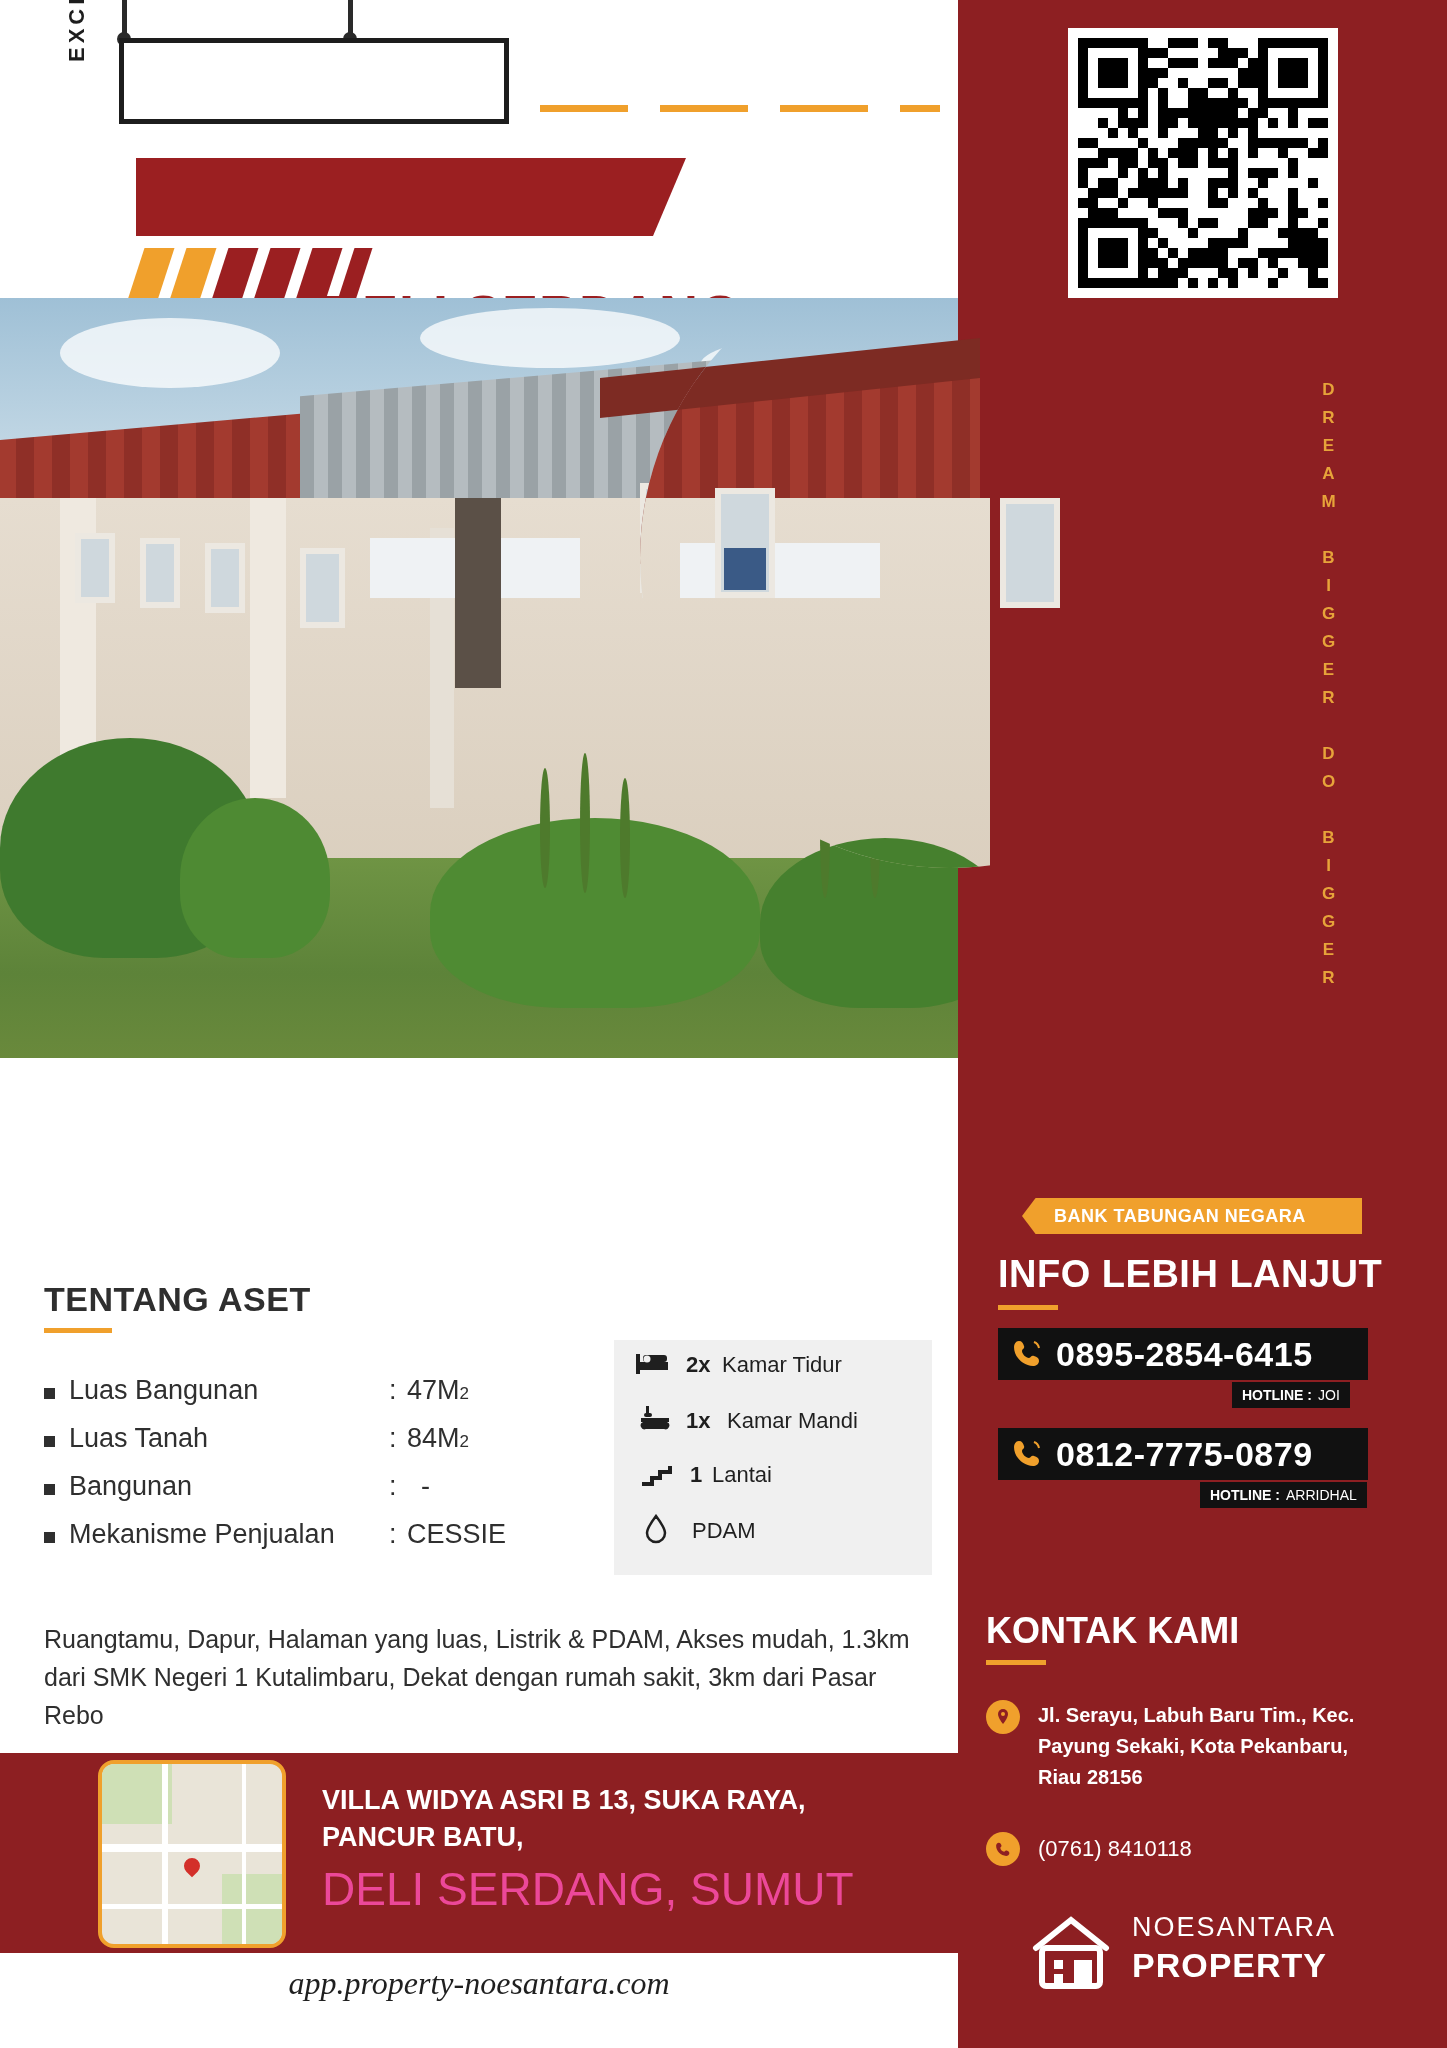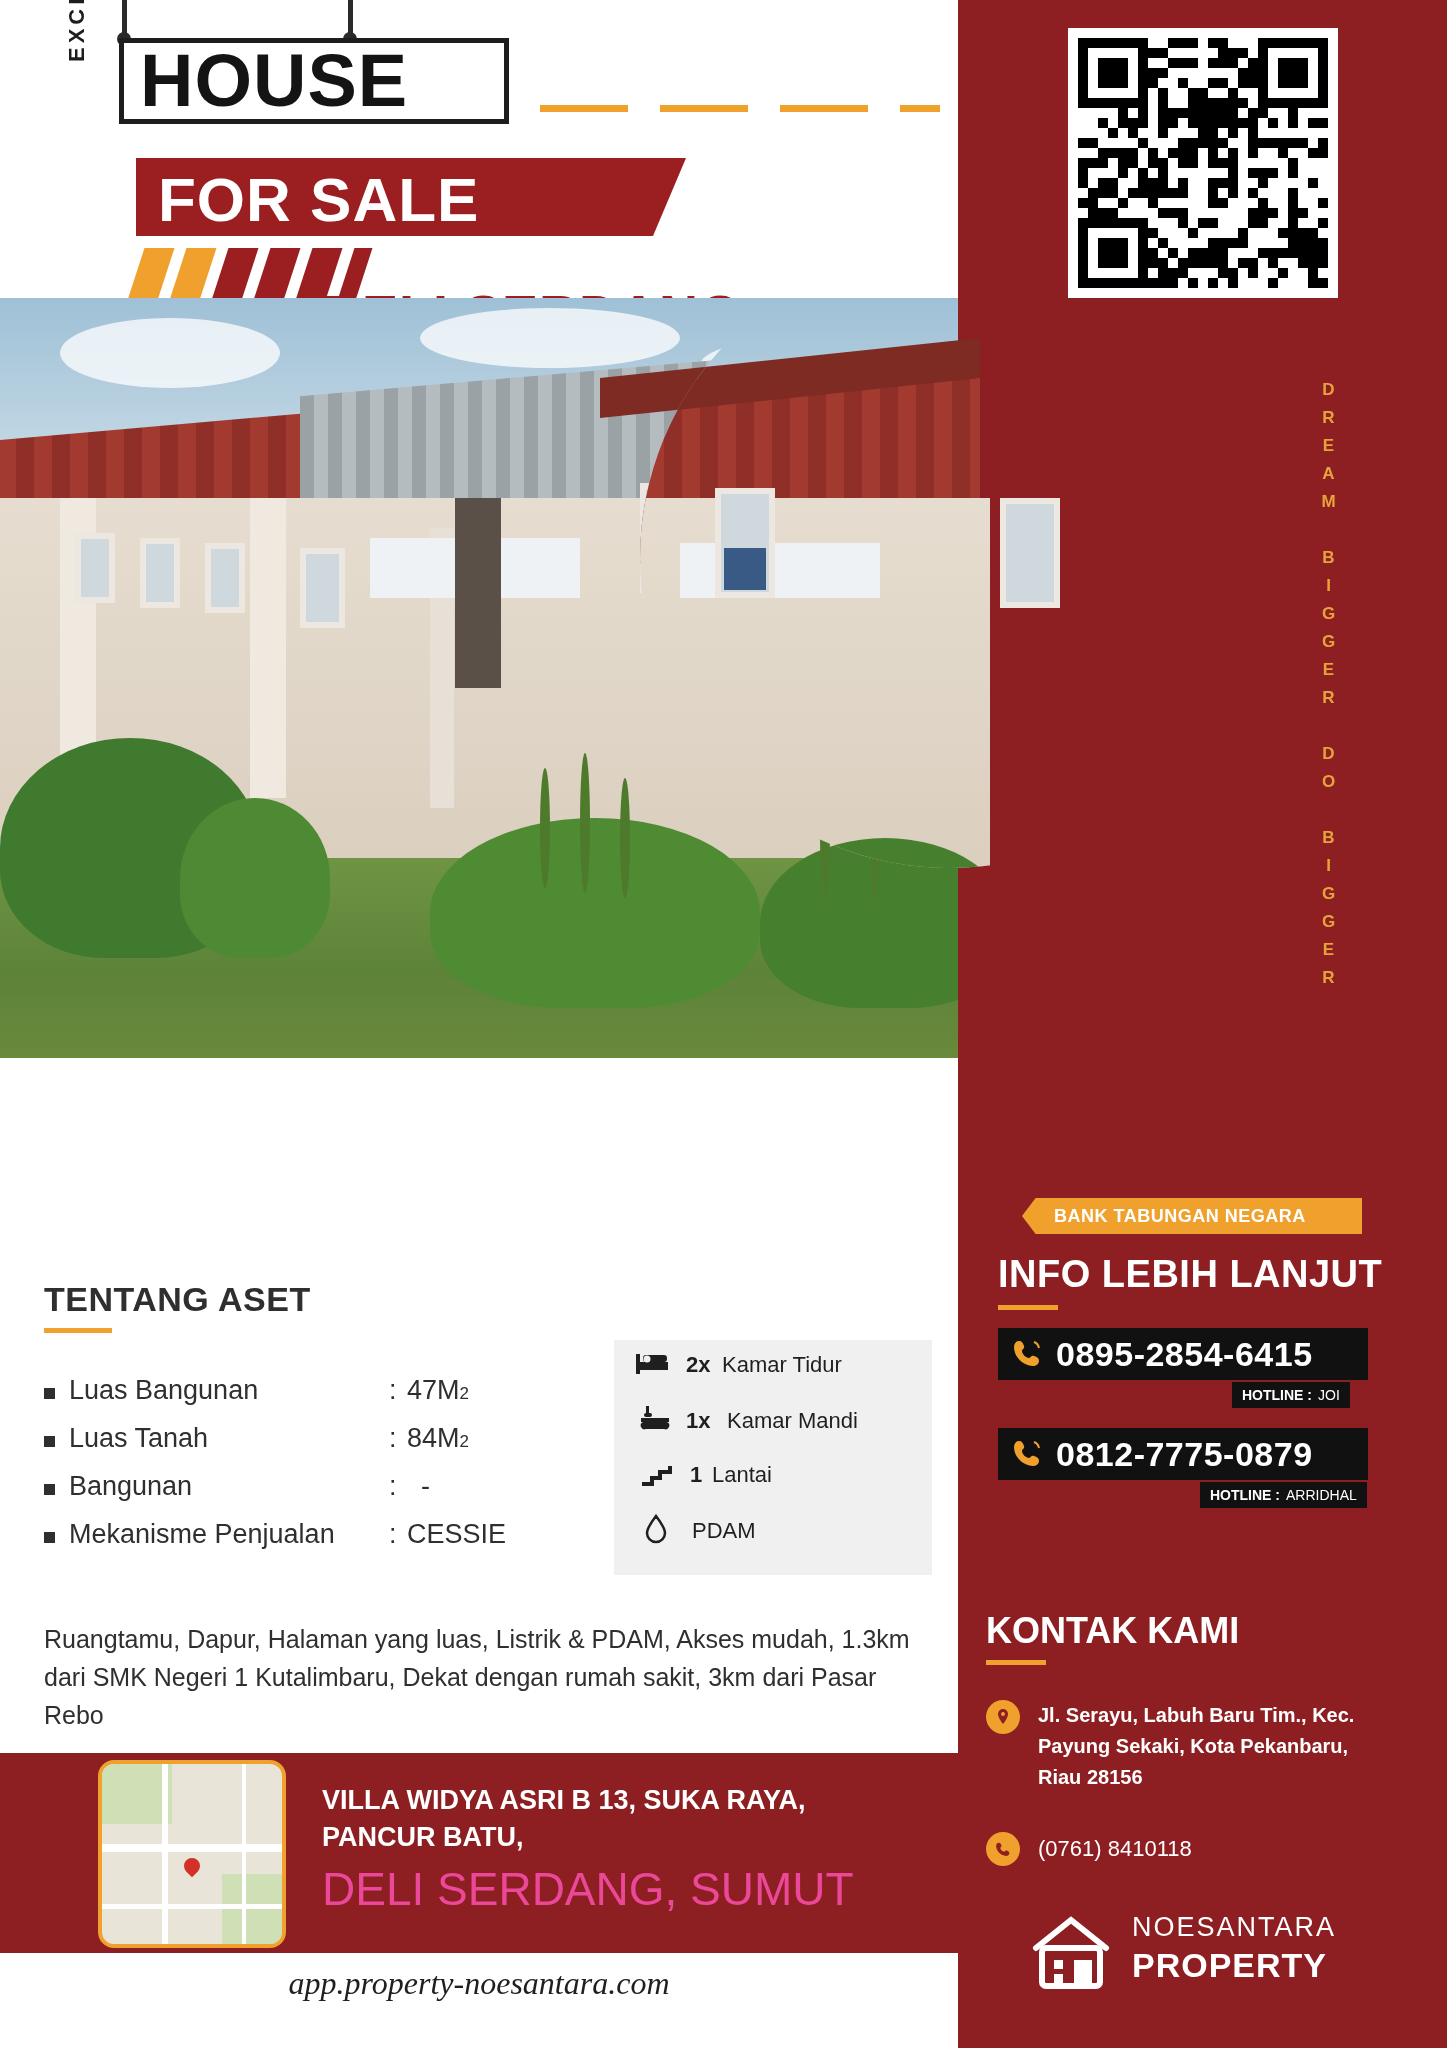--- a/index.html
+++ b/index.html
@@ -232,31 +232,29 @@
 
 <div class="hdr">
   <div class="chain" style="left:122px;top:0;height:40px;"></div>
   <div class="chain" style="left:348px;top:0;height:40px;"></div>
   <div class="chain-dot" style="left:117px;top:32px;"></div>
   <div class="chain-dot" style="left:343px;top:32px;"></div>
 
   <div class="exclusive">EXCLUSIVE</div>
 
   <div class="house-box"></div>
-  <div class="house-text">HOUSE</div>
 
   <div class="dashes">
     <div class="dash" style="left:0;width:88px;"></div>
     <div class="dash" style="left:120px;width:88px;"></div>
     <div class="dash" style="left:240px;width:88px;"></div>
     <div class="dash" style="left:360px;width:40px;"></div>
   </div>
 
   <div class="forsale-band"></div>
-  <div class="forsale-text">FOR SALE</div>
 
   <div class="stripes">
     <div class="stripe" style="left:0;top:0;background:#f0a02c;transform:skewX(-18deg);"></div>
     <div class="stripe" style="left:42px;top:0;background:#f0a02c;transform:skewX(-18deg);"></div>
     <div class="stripe" style="left:84px;top:0;background:#9b1f21;transform:skewX(-18deg);"></div>
     <div class="stripe" style="left:126px;top:0;background:#9b1f21;transform:skewX(-18deg);"></div>
     <div class="stripe" style="left:168px;top:0;background:#9b1f21;transform:skewX(-18deg);"></div>
     <div class="stripe" style="left:210px;top:0;width:18px;background:#9b1f21;transform:skewX(-18deg);"></div>
   </div>
 

